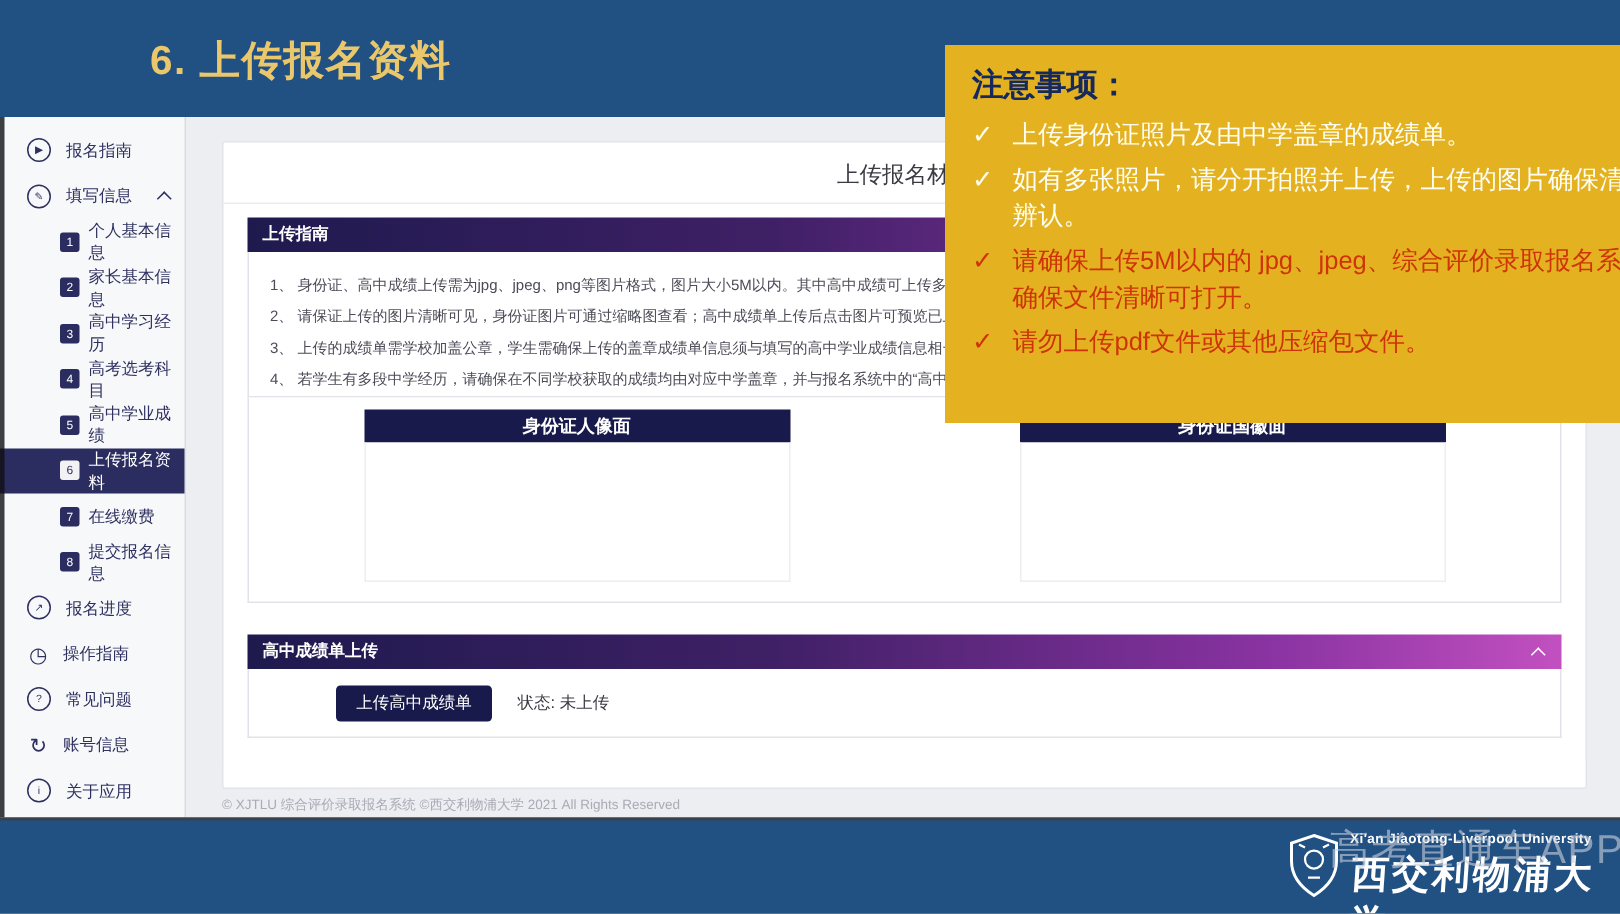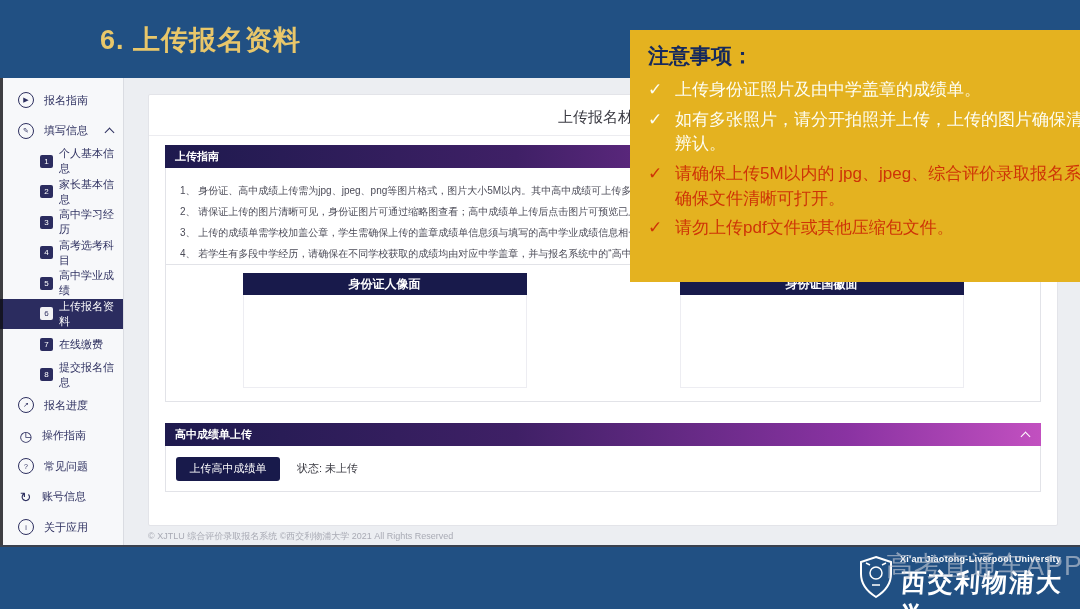--- a/index.html
+++ b/index.html
@@ -37,21 +37,21 @@
   .panel{margin:0 16px;border:1px solid #E2E3E8;border-top:none;background:#fff;box-sizing:border-box;}
   .guide-box{padding:8px 14px 12px;height:97px;}
   .guide-box p{margin:8px 0 0;font-size:10px;color:#4C4C58;line-height:1.3;white-space:nowrap;overflow:hidden;}
   .mt20{margin-top:20px;}
   .id-box{height:137px;display:flex;justify-content:space-around;padding-top:8px;}
   .id-col{width:284px;}
   .id-head{height:22px;line-height:22px;background:#181A4B;color:#fff;font-size:12px;font-weight:bold;text-align:center;}
   .id-drop{height:92px;border:1px solid #EDEDF2;border-top:none;background:#fff;}
   .tr-box{height:46px;display:flex;align-items:center;padding:0 10px;gap:17px;}
   .upload-btn{width:104px;height:24px;background:#181A4B;color:#fff;font-size:11px;border:none;border-radius:3px;
-        font-family:Liberation Serif, serif;cursor:pointer;}
+        font-family:Liberation Serif, serif;cursor:pointer;margin-left:48px;}
   .status{font-size:11px;color:#3a3a42;}
   .copyright{position:absolute;left:23px;top:452px;font-size:9px;color:#A9ABB5;}
   
   .notice{position:absolute;left:630px;top:30px;width:514px;height:252px;background:#E4B220;z-index:10;
           padding:12px 18px;box-sizing:border-box;}
   .notice-title{font-size:21px;font-weight:bold;color:#16295C;margin-bottom:8px;}
   .n-item{display:flex;gap:11px;font-size:17px;color:#FDFDF2;line-height:1.45;margin-top:5px;}
   .n-item .chk{flex:none;width:16px;font-weight:bold;}
   .n-item.red{color:#CE3407;}
   

